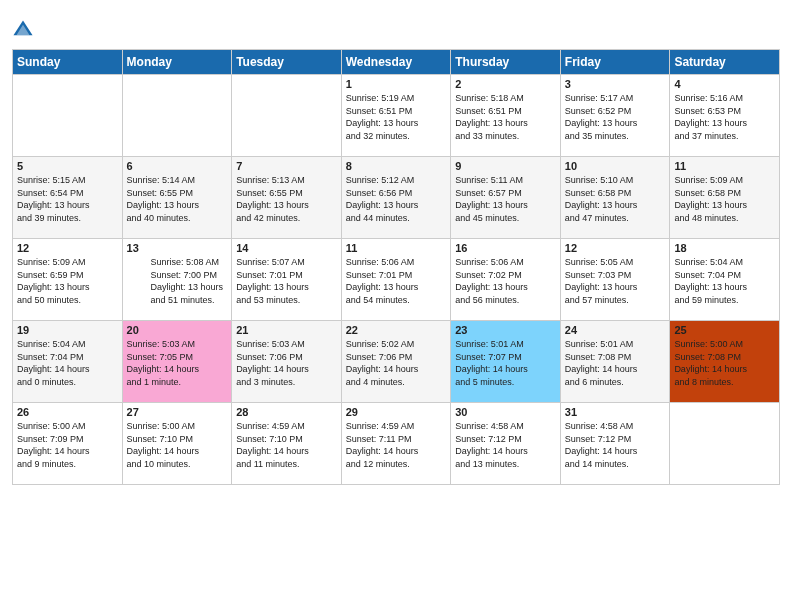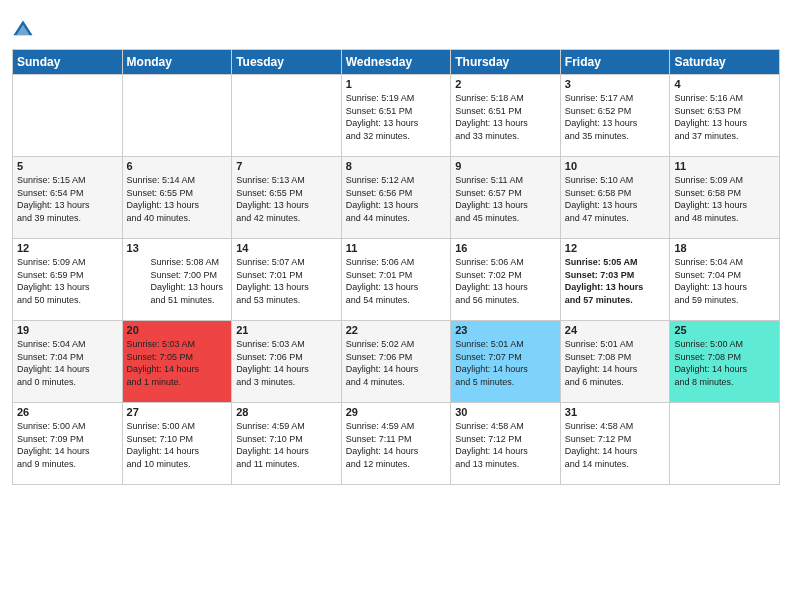--- a/index.html
+++ b/index.html
@@ -238,42 +238,42 @@
           </td>
           <td>
             <div class="day-number">16</div>
             <div class="day-info" style="white-space: pre-line;">Sunrise: 5:06 AM
 Sunset: 7:02 PM
 Daylight: 13 hours
 and 56 minutes.</div>
           </td>
           <td>
             <div class="day-number">12</div>
-            <div class="day-info" style="white-space: pre-line; font-weight: bold;">Sunrise: 5:05 AM
+            <div class="day-info" style="white-space: pre-line;">Sunrise: 5:05 AM
 Sunset: 7:03 PM
 Daylight: 13 hours
 and 57 minutes.</div>
           </td>
           <td>
             <div class="day-number">18</div>
             <div class="day-info" style="white-space: pre-line;">Sunrise: 5:04 AM
 Sunset: 7:04 PM
 Daylight: 13 hours
 and 59 minutes.</div>
           </td>
         </tr>
         <tr>
           <td style="background: rgb(245, 245, 245);">
             <div class="day-number">19</div>
             <div class="day-info" style="white-space: pre-line;">Sunrise: 5:04 AM
 Sunset: 7:04 PM
 Daylight: 14 hours
 and 0 minutes.</div>
           </td>
-          <td style="background: #ef4444;">
+          <td style="background: #f9a8d4;">
             <div class="day-number">20</div>
             <div class="day-info" style="white-space: pre-line;">Sunrise: 5:03 AM
 Sunset: 7:05 PM
 Daylight: 14 hours
 and 1 minute.</div>
           </td>
           <td style="background: rgb(245, 245, 245);">
             <div class="day-number">21</div>
             <div class="day-info" style="white-space: pre-line;">Sunrise: 5:03 AM
 Sunset: 7:06 PM
@@ -294,21 +294,21 @@
 Daylight: 14 hours
 and 5 minutes.</div>
           </td>
           <td style="background: rgb(245, 245, 245);">
             <div class="day-number">24</div>
             <div class="day-info" style="white-space: pre-line;">Sunrise: 5:01 AM
 Sunset: 7:08 PM
 Daylight: 14 hours
 and 6 minutes.</div>
           </td>
-          <td style="background: #5eead4;">
+          <td style="background: #c2410c;">
             <div class="day-number">25</div>
             <div class="day-info" style="white-space: pre-line;">Sunrise: 5:00 AM
 Sunset: 7:08 PM
 Daylight: 14 hours
 and 8 minutes.</div>
           </td>
         </tr>
         <tr>
           <td>
             <div class="day-number">26</div>

